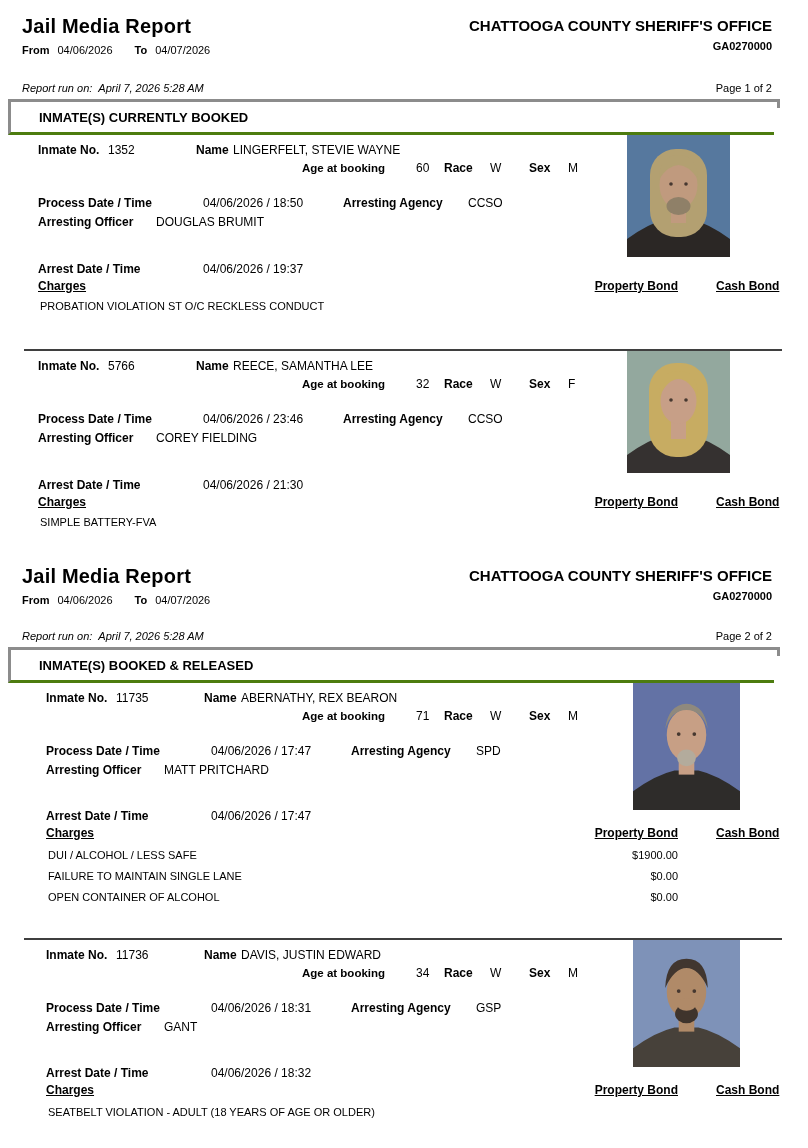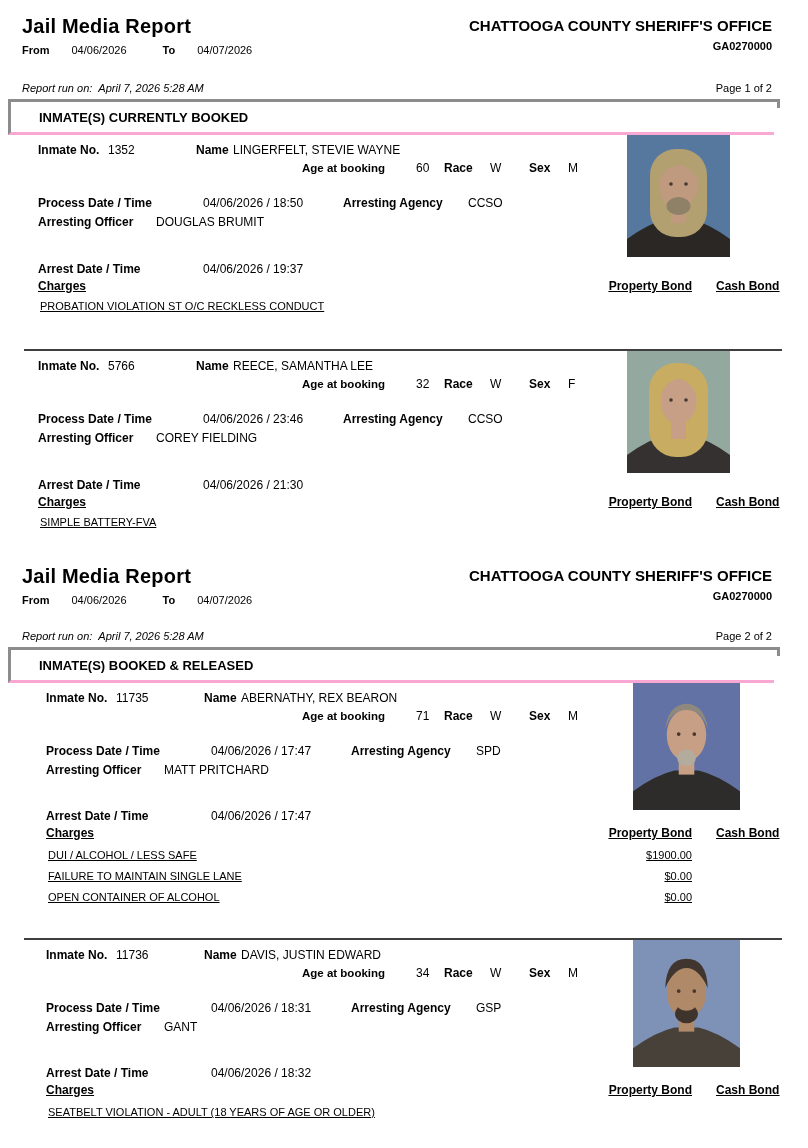--- a/index.html
+++ b/index.html
@@ -7,35 +7,35 @@
     font-family:"Liberation Sans","DejaVu Sans",sans-serif; }
   body { height:1148px; overflow:hidden; }
 
   .page { padding:8px 36px 0 22px; }
 
   
   .hdr { display:flex; justify-content:space-between; align-items:flex-start; padding-top:7px; }
   .hdr-title { font-size:20px; font-weight:bold; letter-spacing:0.2px; }
   .hdr-office { font-size:15px; font-weight:bold; text-align:right; padding-top:2px; }
   .hdr-sub { display:flex; justify-content:space-between; margin-top:6px; font-size:11px; }
-  .fromto { display:flex; gap:22px; }
+  .fromto { display:flex; gap:8px; }
   .fromto .lbl { font-weight:bold; }
   .fromto .val { margin-right:14px; }
   .agency-id { font-size:11px; font-weight:bold; }
 
   .run-row { display:flex; justify-content:space-between; font-size:11px; align-items:flex-end; }
   .p1 .run-row { margin-top:26px; }
   .p2 .run-row { margin-top:24px; }
   .run-left { font-style:italic; display:flex; gap:6px; }
   .page-label { font-size:11px; }
 
   
   .rule-heavy { height:3px; background:#8c8c8c; margin:5px -8px 0 -14px; position:relative; }
   .rule-heavy::after { content:''; position:absolute; right:0; top:0; width:3px; height:9px; background:#8c8c8c; }
-  .section-box { margin:0 -2px 0 -14px; border-left:3px solid #8c8c8c; border-bottom:3px solid #f9a8d4; padding:8px 0 7px 28px; }
+  .section-box { margin:0 -2px 0 -14px; border-left:3px solid #8c8c8c; border-bottom:3px solid #4d7c0f; padding:8px 0 7px 28px; }
   .section-title { font-size:13px; font-weight:bold; }
 
   .record-sep { height:2px; background:#3f3f3f; margin:0 -10px 0 2px; }
 
   
   .record { position:relative; padding:8px 0 0 16px; font-size:12px; }
   .p1 .rec1 { height:214px; }
   .p1 .rec2 { height:199px; }
   .p2 .rec1 { height:255px; }
   .p2 .rec2 { height:208px; }
@@ -59,21 +59,21 @@
   .w-procv { width:140px; }
   .w-agcy { width:125px; }
   .off-row { margin-top:5px; }
   .w-off { width:118px; }
 
   .arrest-row { margin-top:33px; }
   .p2 .arrest-row { margin-top:32px; }
 
   
   .charges { margin-top:3px; margin-right:-14px; }
-  .ch-grid { display:grid; grid-template-columns:1fr 96px 70px; column-gap:24px; align-items:baseline;text-decoration:underline; }
+  .ch-grid { display:grid; grid-template-columns:1fr 96px 70px; column-gap:38px; align-items:baseline; }
   .ch-head { font-size:12px; }
   .ch-head .u { font-weight:bold; text-decoration:underline; }
   .ch-head .pb { text-align:right; }
   .ch-row { font-size:11px; margin-top:7px; }
   .p2 .ch-row { margin-top:9px; }
   .ch-row .cname { padding-left:2px; }
   .ch-row .pbv { text-align:right; }
 
   
   .mugwrap { position:absolute; top:0; }

